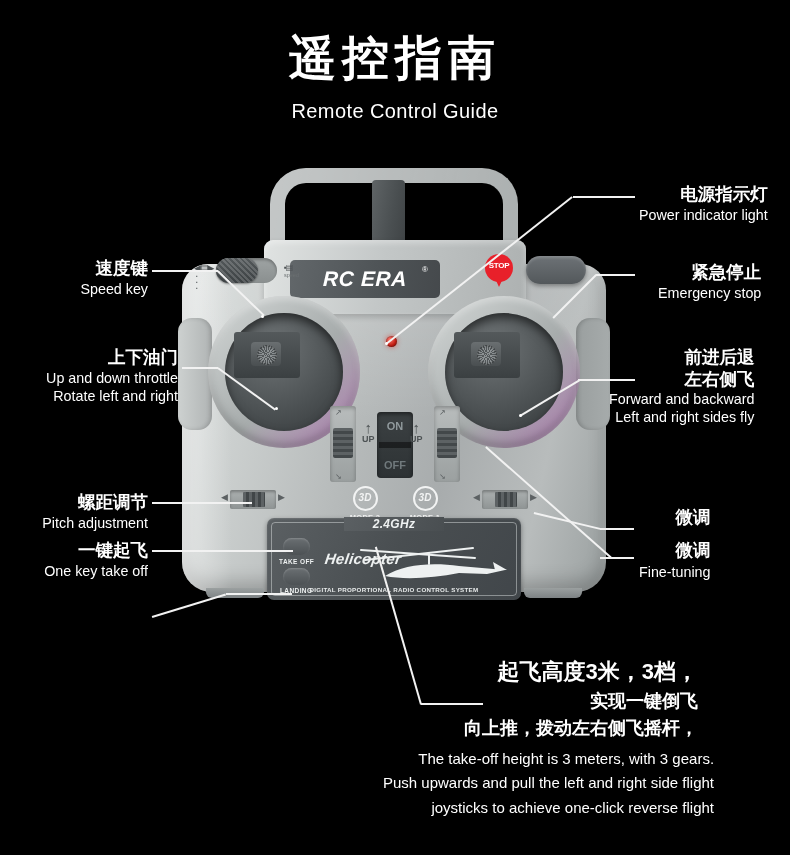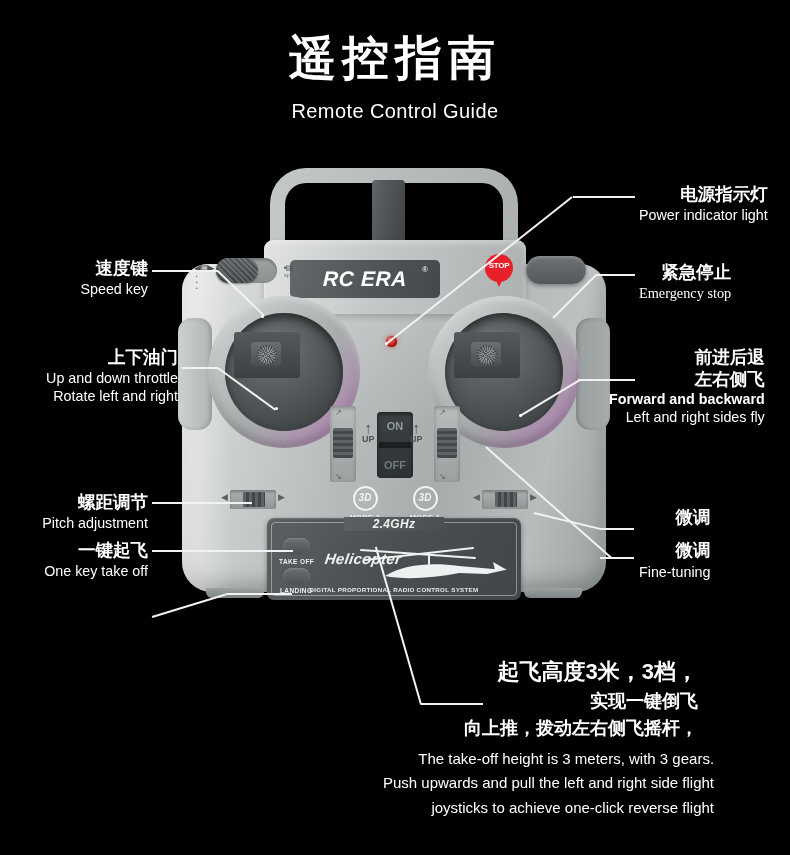--- a/index.html
+++ b/index.html
@@ -326,29 +326,29 @@
     <div class="cn">一键起飞</div>
     <div class="en">One key take off</div>
   </div>
 
 
   <div class="cal l" style="left:639px;top:184px;">
     <div class="cn">电源指示灯</div>
     <div class="en">Power indicator light</div>
   </div>
 
-  <div class="cal l" style="left:639px;top:262px;font-family:Liberation Serif, serif;">
+  <div class="cal l" style="left:658px;top:262px;">
     <div class="cn">紧急停止</div>
     <div class="en">Emergency stop</div>
   </div>
 
   <div class="cal l" style="left:639px;top:347px;">
     <div class="cn">前进后退</div>
     <div class="cn">左右侧飞</div>
-    <div class="en" style="margin-left:-30px;font-weight:bold;">Forward and backward</div>
+    <div class="en" style="margin-left:-30px;">Forward and backward</div>
     <div class="en" style="margin-left:-30px;">Left and right sides fly</div>
   </div>
 
   <div class="cal l" style="left:639px;top:507px;">
     <div class="cn">微调</div>
     <div class="cn" style="margin-top:11px;">微调</div>
     <div class="en" style="margin-top:2px;">Fine-tuning</div>
   </div>
 
   <div class="cal l" style="left:486px;top:655px;">

